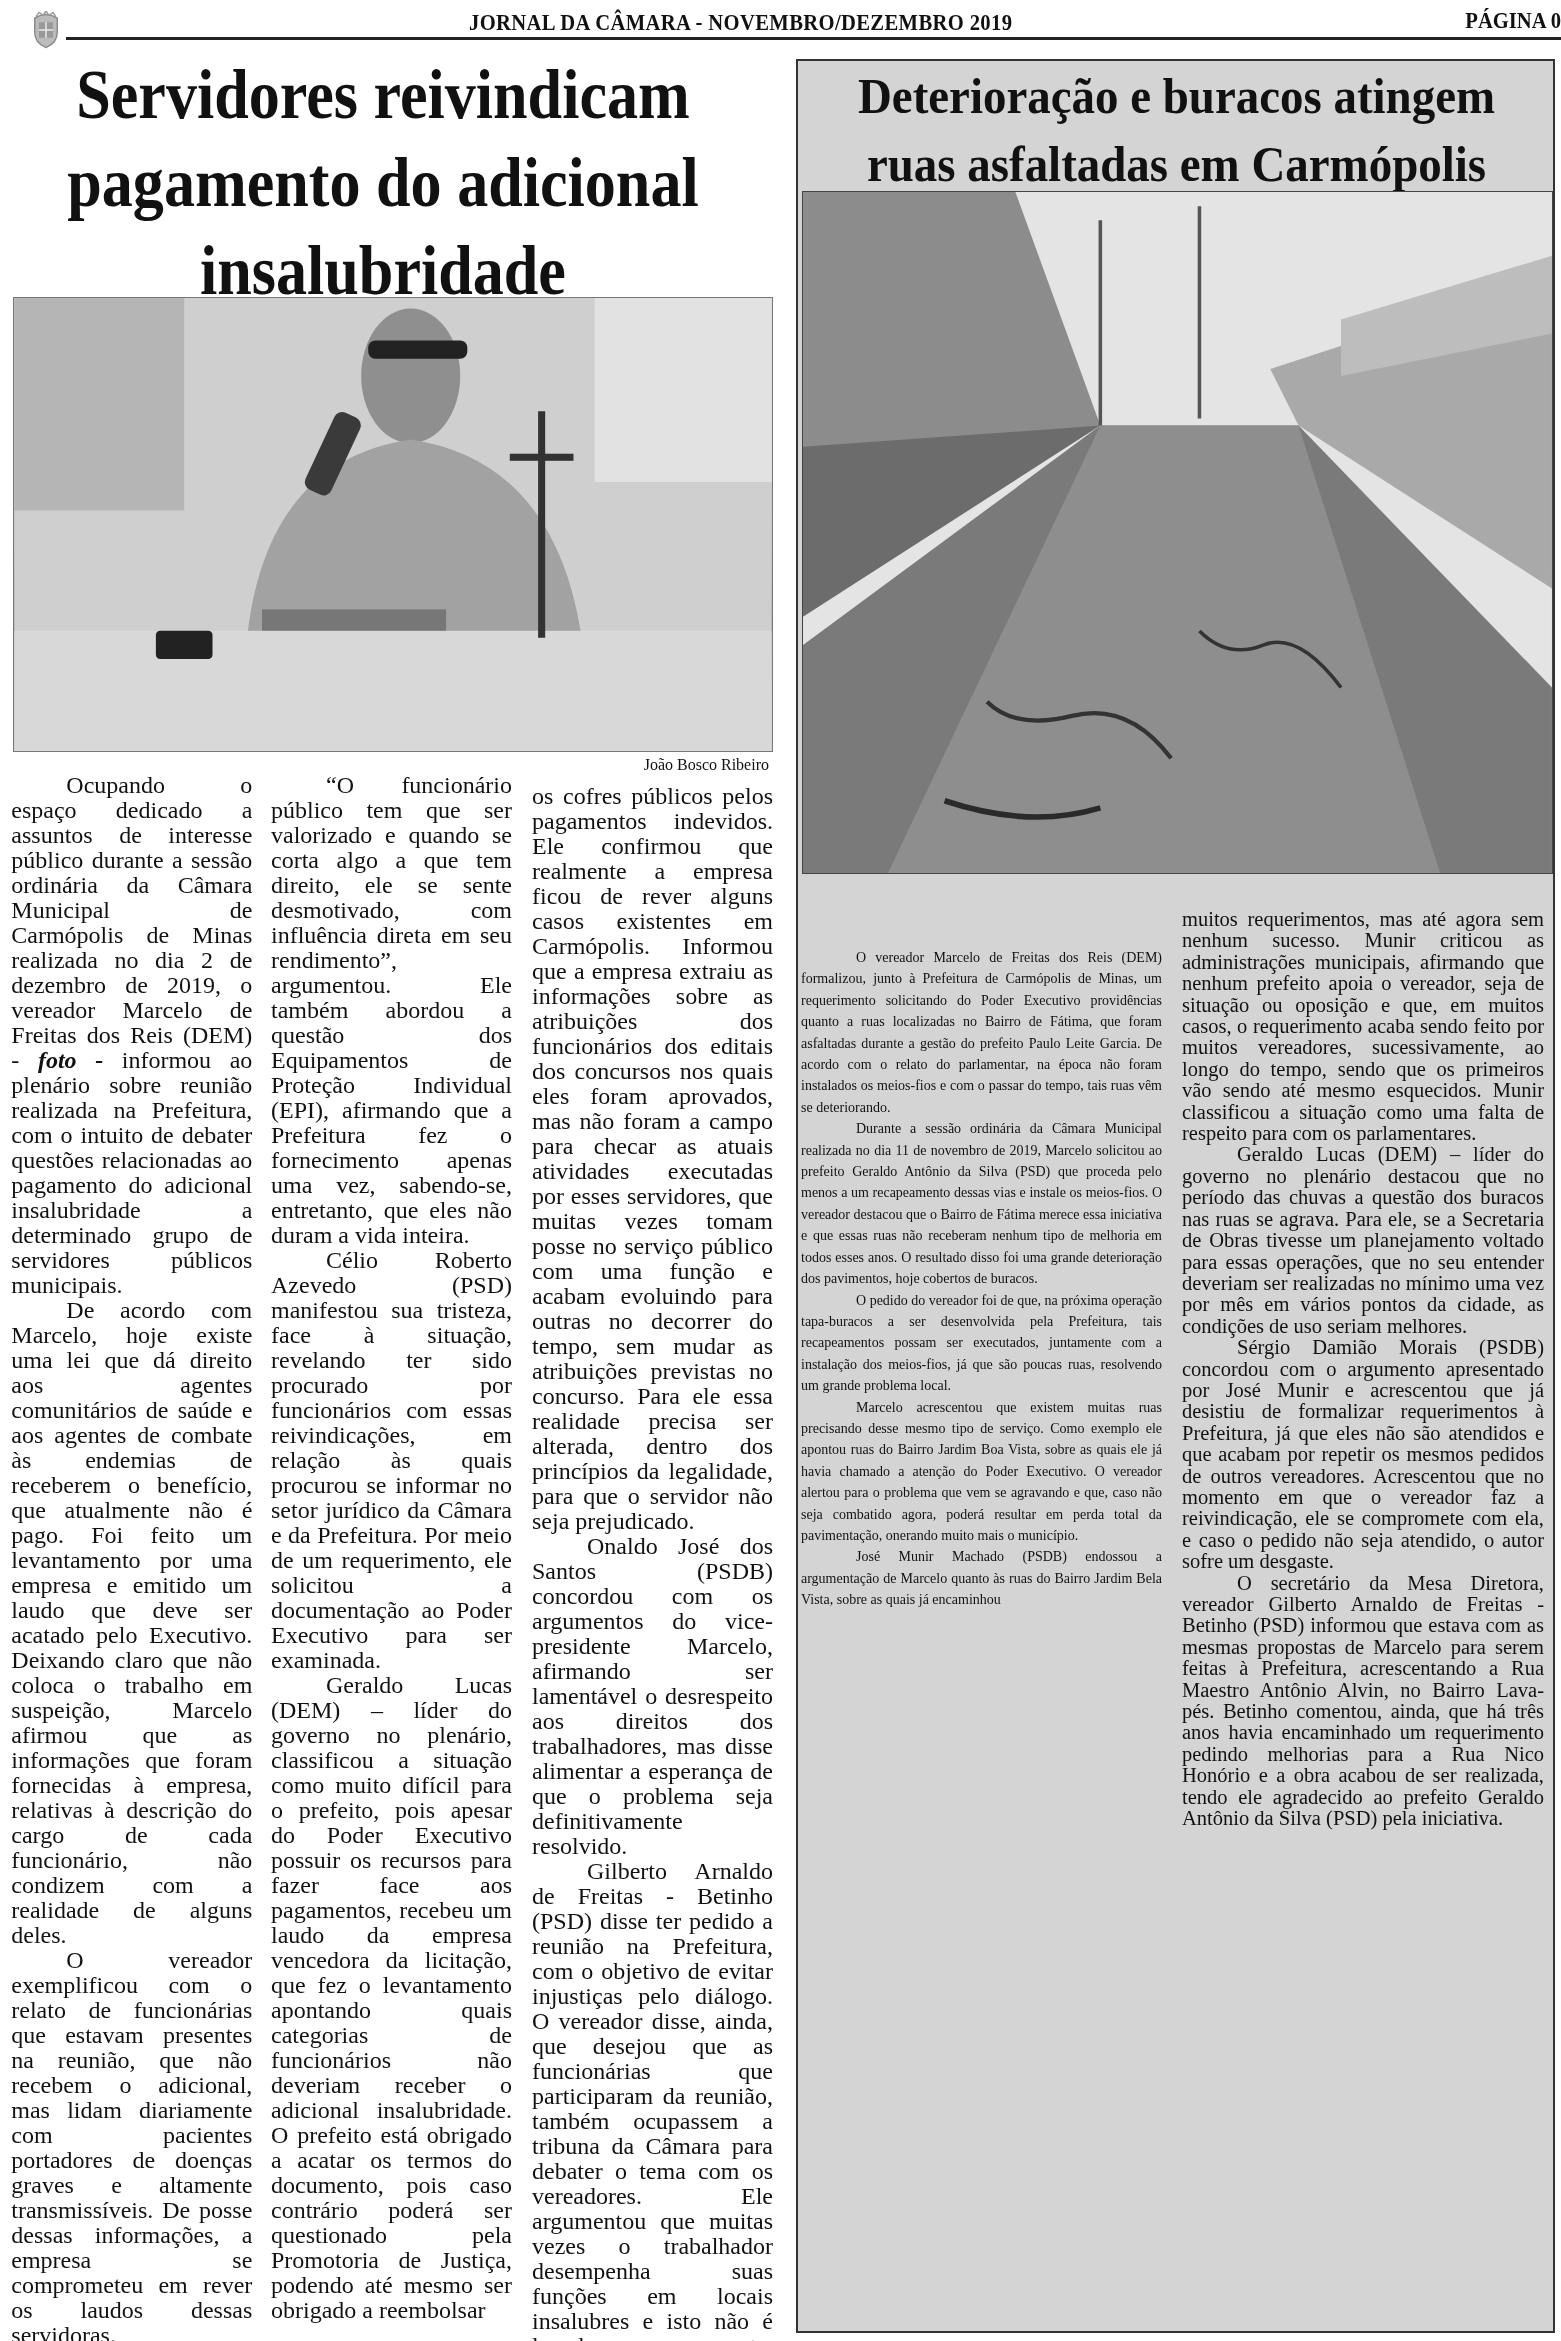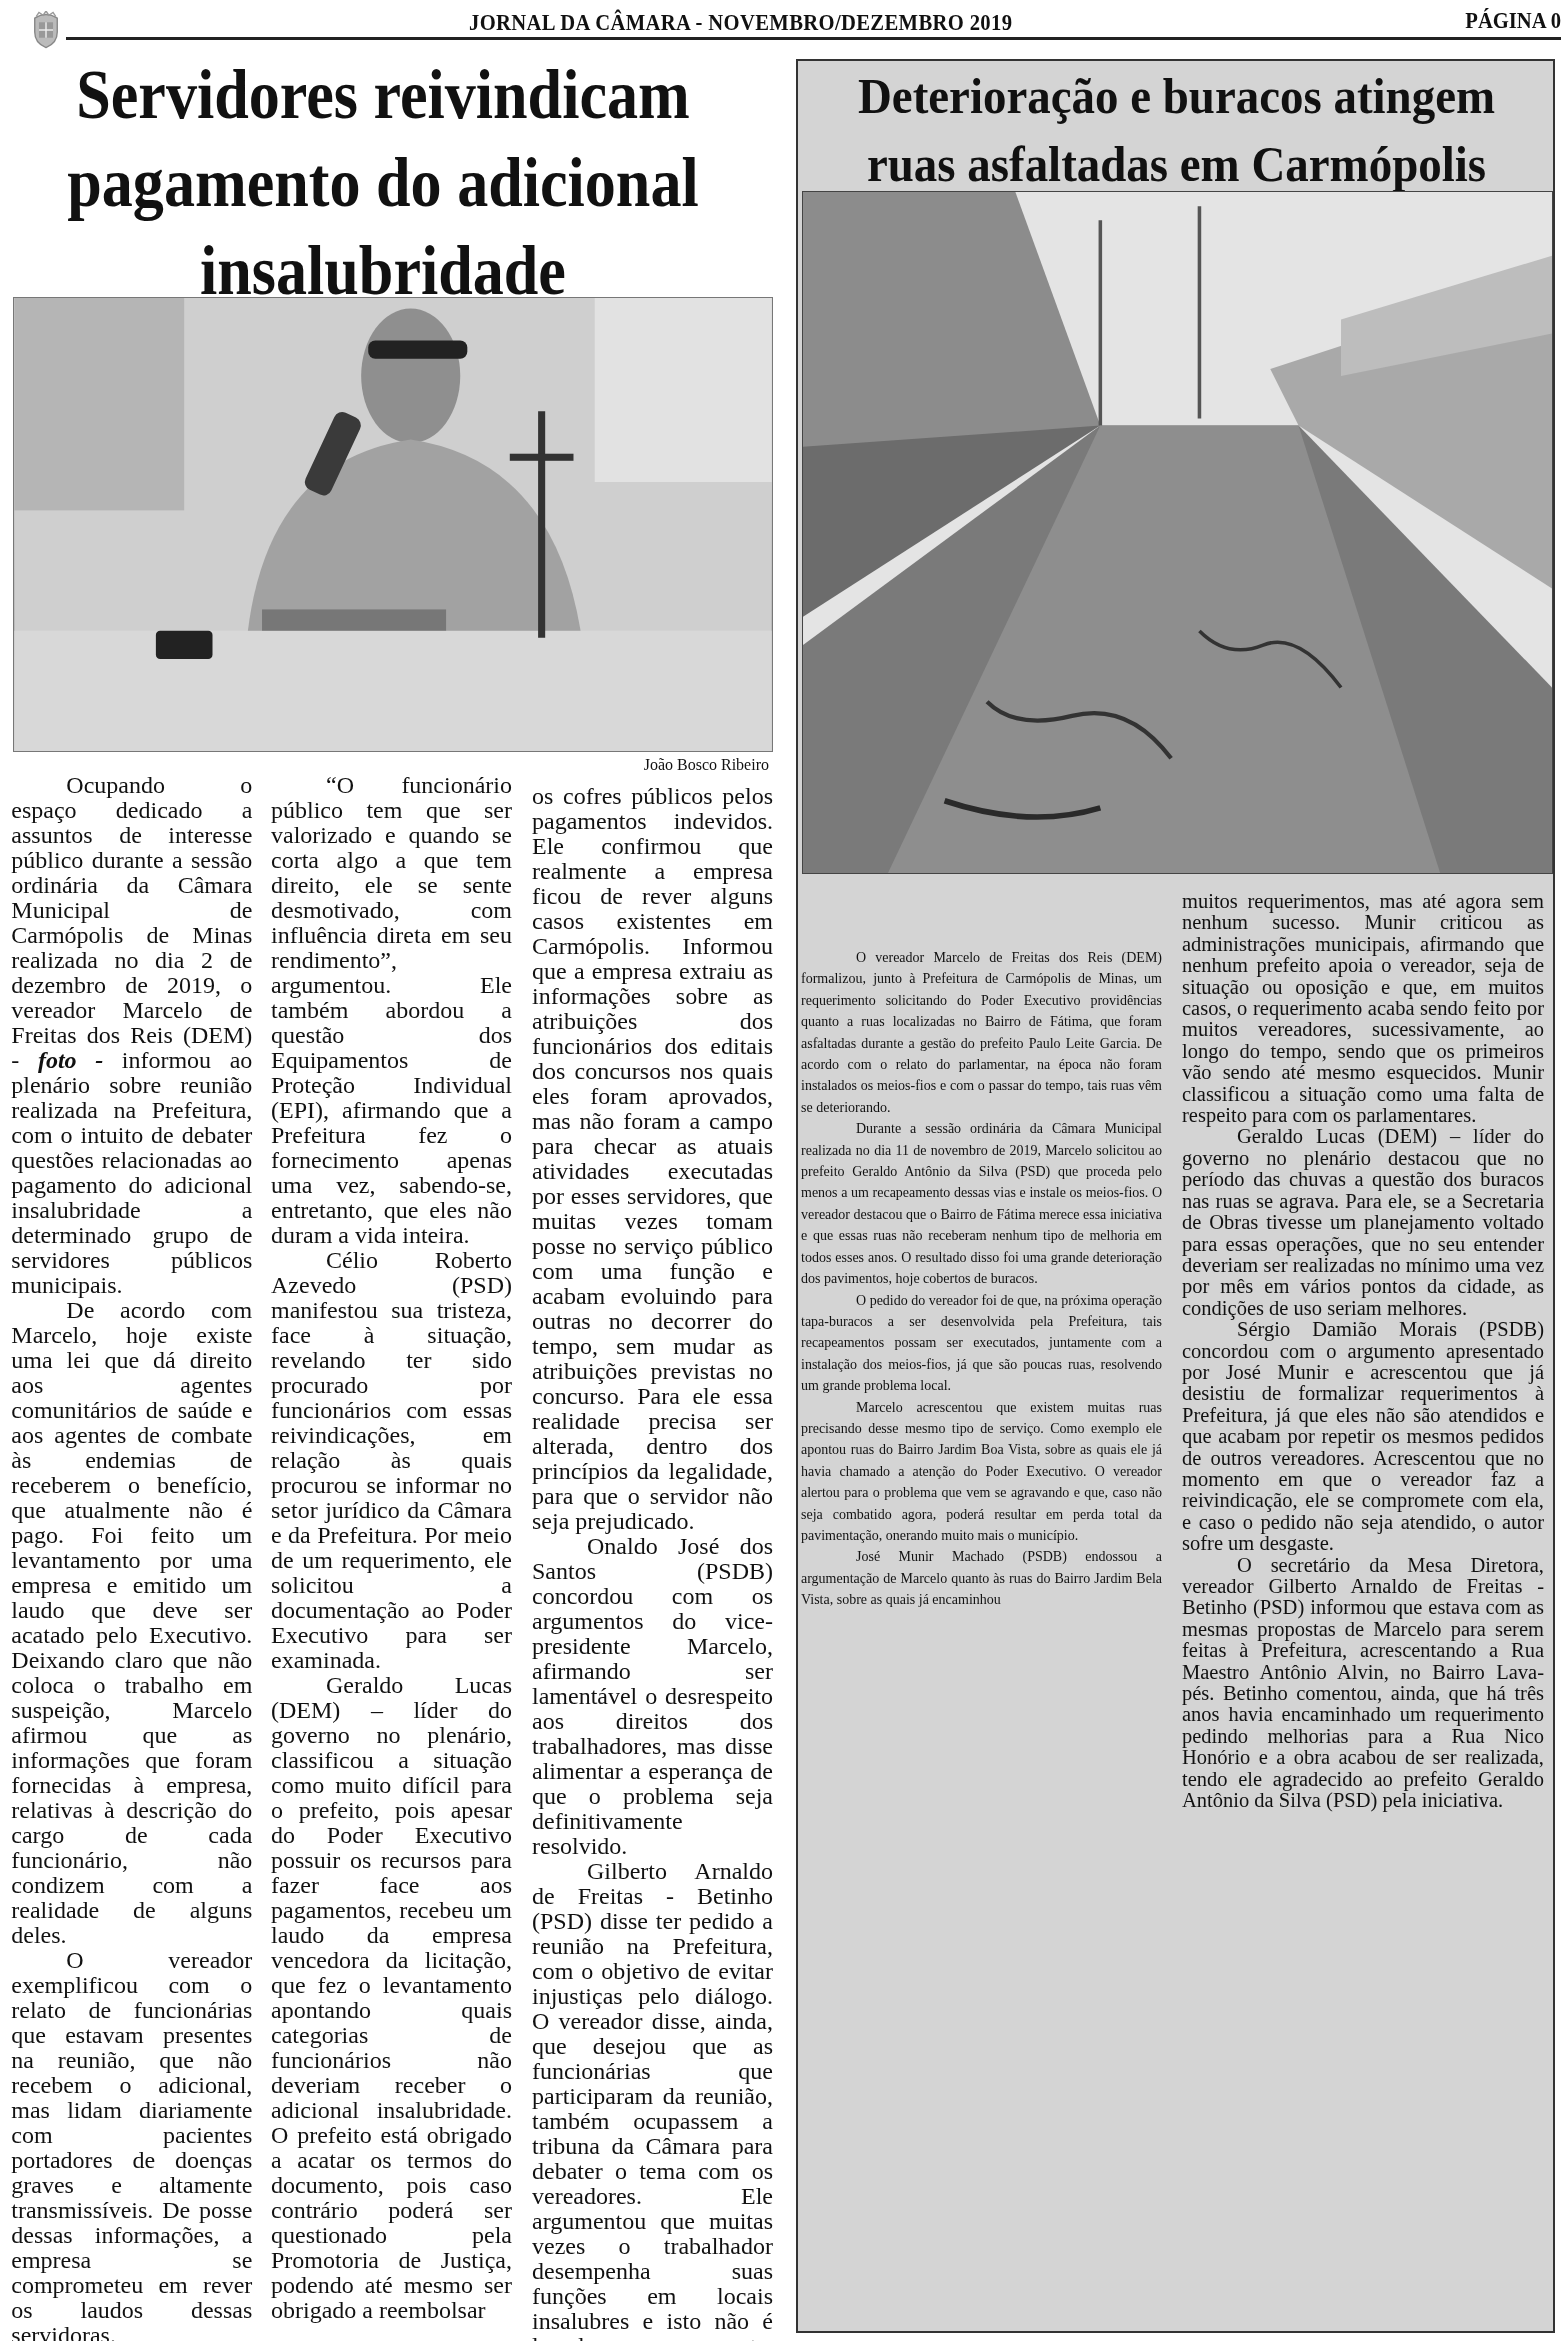--- a/index.html
+++ b/index.html
@@ -20,21 +20,21 @@
 
   .col{position:absolute;font-size:24px;line-height:25px;text-align:justify;hyphens:none;}
   .col p{margin:0;text-indent:55px;}
   .col p.noindent{text-indent:0;}
   .c1{left:11.3px;top:773px;width:241px;}
   .c2{left:271px;top:773px;width:241px;}
   .c3{left:532px;top:784px;width:241px;}
   .c4{left:801px;top:937px;width:361px;font-size:14px;line-height:21.4px;margin-top:10px;}
   .c5{left:1182px;top:891px;width:362px;font-size:20.5px;line-height:21.4px;}
   .c4 p,.c5 p{text-indent:55px;}
-  .c5 p.noindent{text-indent:0;}
+  .c5 p.noindent{text-indent:0;margin-top:18px;}
   em.b{font-style:italic;font-weight:bold;}
   svg{display:block;}
 </style>
 </head>
 <body>
 
 <div class="masthead">
   <div class="logo">
     <svg width="34" height="38" viewBox="0 0 48 54">
       <path d="M8 10 Q24 0 40 10 L40 30 Q40 46 24 52 Q8 46 8 30 Z" fill="#bbb" stroke="#888" stroke-width="2"></path>

